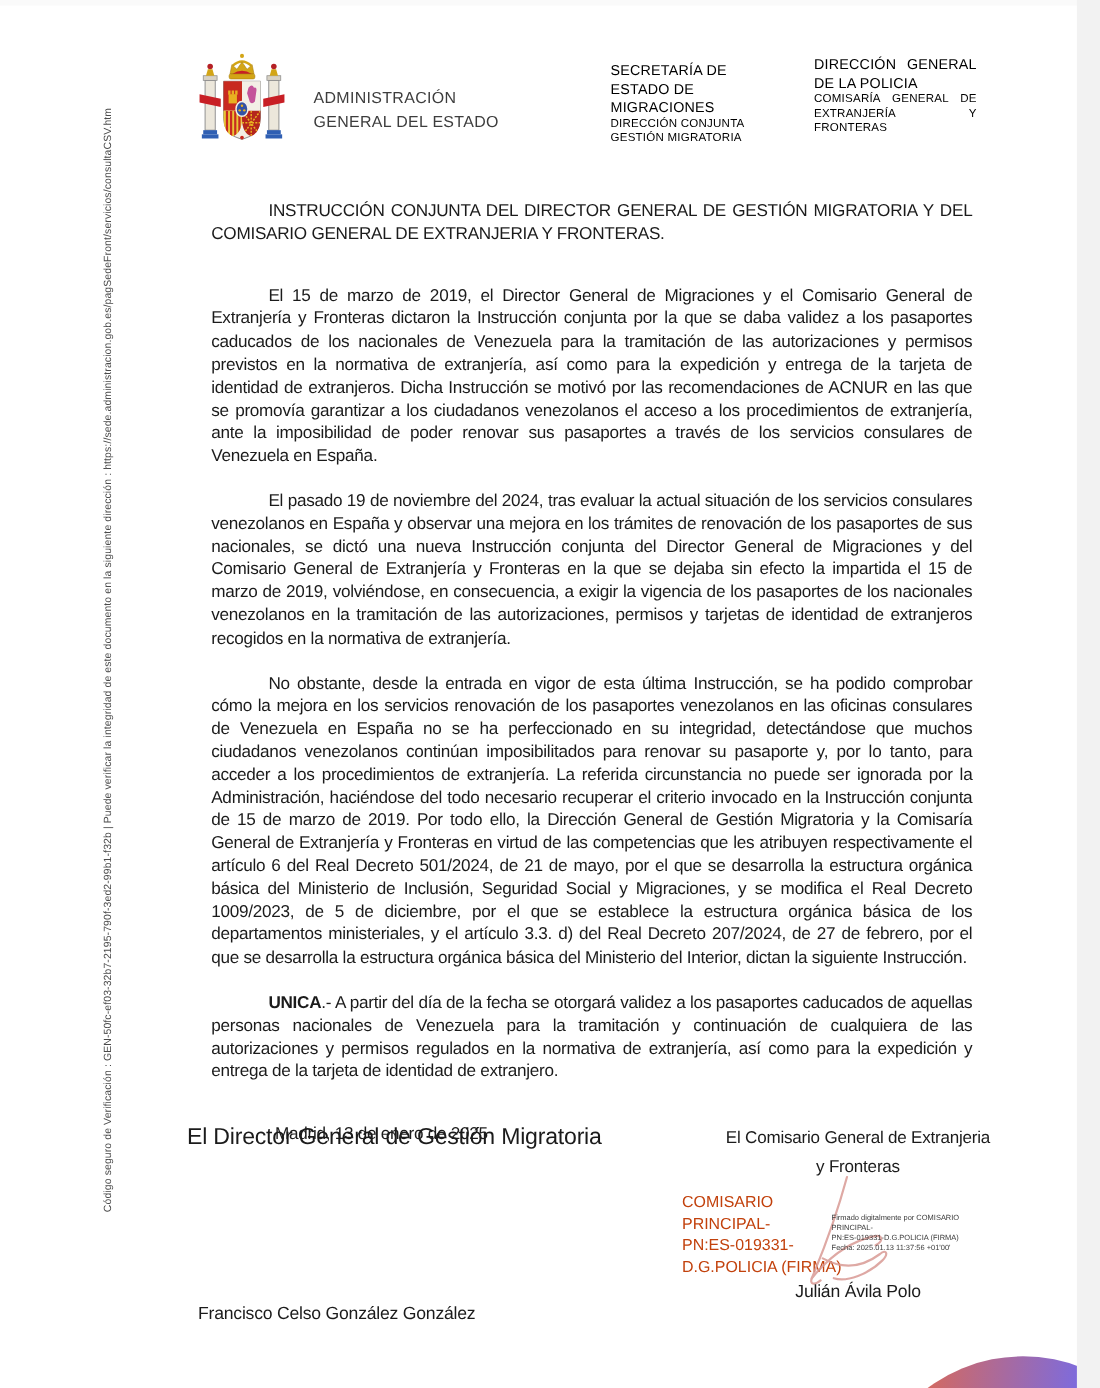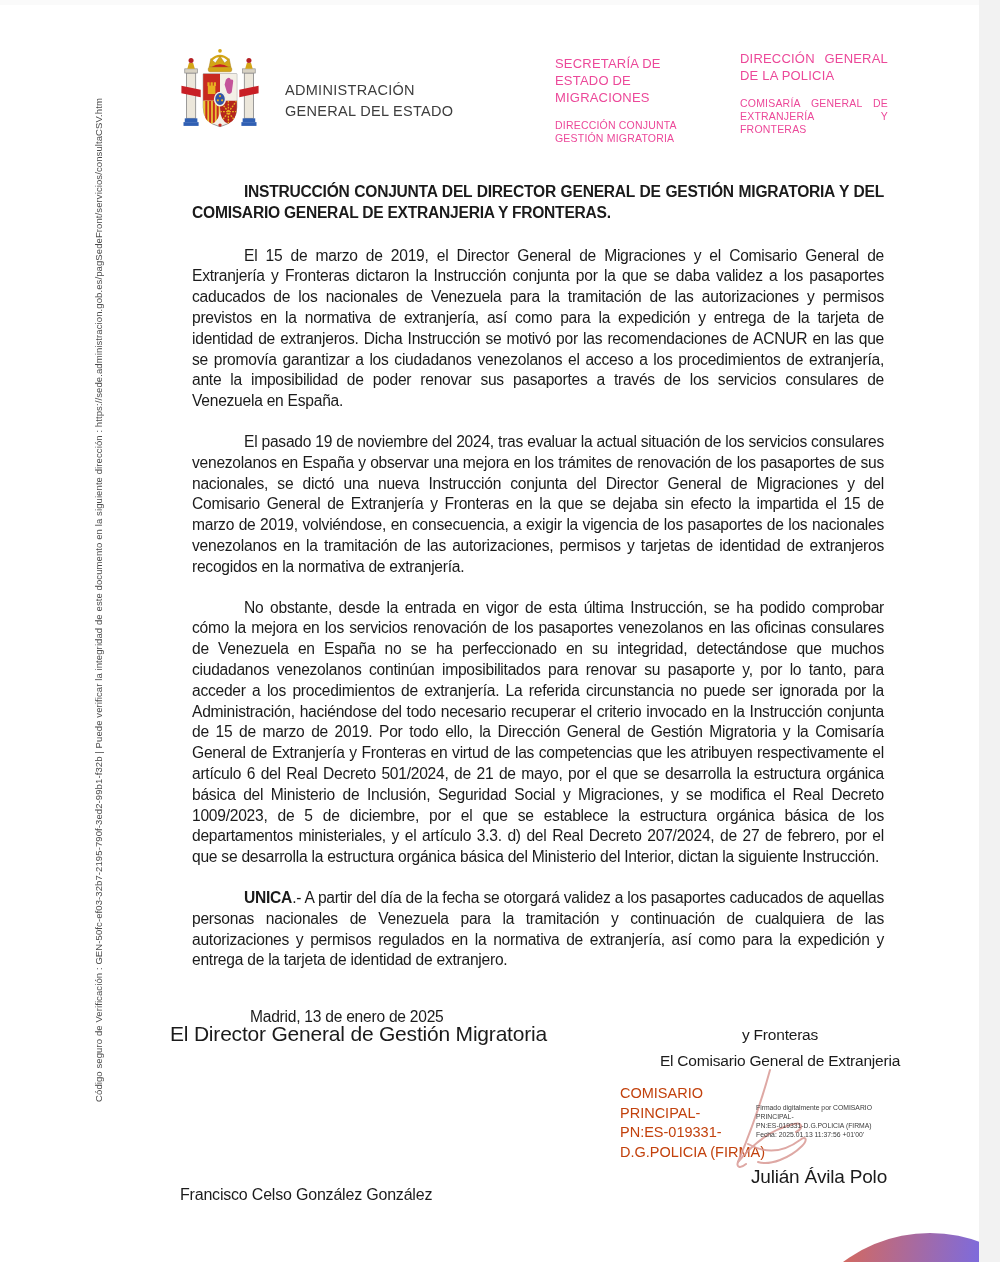--- a/index.html
+++ b/index.html
@@ -17,49 +17,49 @@
     font-size:9.5px; color:#4a4a4a; text-align:center; white-space:nowrap;
     letter-spacing:0.1px;
   }
 
   
   .coat { position:absolute; left:178px; top:42px; width:84px; height:99px; }
   .admin-label {
     position:absolute; left:285px; top:80px; font-size:14.5px; line-height:21px;
     color:#3d3d3d; letter-spacing:0.3px;
   }
-  .hdr-col { position:absolute; color:#ec4899; }
+  .hdr-col { position:absolute; color:#000000; }
   .hdr-col .main { font-size:13px; line-height:17px; letter-spacing:0.2px; }
-  .hdr-col .sub  { margin-top:13px; font-size:10.5px; line-height:13px; letter-spacing:0.2px; }
+  .hdr-col .sub  { font-size:10.5px; line-height:13px; letter-spacing:0.2px; }
   .col-migraciones { left:555px; top:55px; width:162px; }
   .col-policia     { left:740px; top:50px; width:148px; }
   .col-policia .main, .col-policia .sub { text-align:justify; }
 
   
   .doc-body {
     position:absolute; left:192px; top:182px; width:692px;
     font-size:15.6px; line-height:20.8px; letter-spacing:-0.25px;
     text-align:justify; color:#1b1b1b;
   }
-  .doc-title { font-weight:bold; text-indent:52px; margin:0 0 22px 0; }
+  .doc-title { font-weight:normal; text-indent:52px; margin:0 0 36px 0; }
   .doc-body p { text-indent:52px; margin:0 0 20px 0; }
   .dateline { text-indent:58px; margin-top:36px; }
 
   
   .sig-title-left  { position:absolute; left:170px; top:1022px; font-size:21px; letter-spacing:-0.2px; }
   .sig-title-right { position:absolute; left:655px; top:1022px; width:250px; text-align:center;
                      font-size:15.5px; line-height:26px; letter-spacing:-0.2px; }
   .digital-cert { position:absolute; left:620px; top:1084px; width:150px;
                   font-size:14.5px; line-height:19.5px; color:#c2410c; letter-spacing:0; }
   .scribble { position:absolute; left:718px; top:1066px; width:115px; height:108px; }
   .digital-details { position:absolute; left:756px; top:1103px; width:150px;
                      font-size:6.8px; line-height:9px; color:#3a3a3a; }
   .sig-name-left  { position:absolute; left:180px; top:1166px; font-size:16px; letter-spacing:-0.2px;margin-top:20px; }
-  .sig-name-right { position:absolute; left:694px; top:1166px; width:250px; text-align:center;
-                    font-size:19px; letter-spacing:-0.2px; }
+  .sig-name-right { position:absolute; left:655px; top:1166px; width:250px; text-align:center;
+                    font-size:16px; letter-spacing:-0.2px; }
 
   
   .gradient-fab {
     position:absolute; left:785px; top:1233px; width:290px; height:290px;
     border-radius:50%; z-index:4; border:none; cursor:pointer;
     background:linear-gradient(97deg, #d4695f 18%, #7b6be0 62%);
   }
 </style>
 </head>
 <body>
@@ -152,22 +152,22 @@
     <p>El 15 de marzo de 2019, el Director General de Migraciones y el Comisario General de Extranjería y Fronteras dictaron la Instrucción conjunta por la que se daba validez a los pasaportes caducados de los nacionales de Venezuela para la tramitación de las autorizaciones y permisos previstos en la normativa de extranjería, así como para la expedición y entrega de la tarjeta de identidad de extranjeros. Dicha Instrucción se motivó por las recomendaciones de ACNUR en las que se promovía garantizar a los ciudadanos venezolanos el acceso a los procedimientos de extranjería, ante la imposibilidad de poder renovar sus pasaportes a través de los servicios consulares de Venezuela en España.</p>
     <p>El pasado 19 de noviembre del 2024, tras evaluar la actual situación de los servicios consulares venezolanos en España y observar una mejora en los trámites de renovación de los pasaportes de sus nacionales, se dictó una nueva Instrucción conjunta del Director General de Migraciones y del Comisario General de Extranjería y Fronteras en la que se dejaba sin efecto la impartida el 15 de marzo de 2019, volviéndose, en consecuencia, a exigir la vigencia de los pasaportes de los nacionales venezolanos en la tramitación de las autorizaciones, permisos y tarjetas de identidad de extranjeros recogidos en la normativa de extranjería.</p>
     <p>No obstante, desde la entrada en vigor de esta última Instrucción, se ha podido comprobar cómo la mejora en los servicios renovación de los pasaportes venezolanos en las oficinas consulares de Venezuela en España no se ha perfeccionado en su integridad, detectándose que muchos ciudadanos venezolanos continúan imposibilitados para renovar su pasaporte y, por lo tanto, para acceder a los procedimientos de extranjería. La referida circunstancia no puede ser ignorada por la Administración, haciéndose del todo necesario recuperar el criterio invocado en la Instrucción conjunta de 15 de marzo de 2019. Por todo ello, la Dirección General de Gestión Migratoria y la Comisaría General de Extranjería y Fronteras en virtud de las competencias que les atribuyen respectivamente el artículo 6 del Real Decreto 501/2024, de 21 de mayo, por el que se desarrolla la estructura orgánica básica del Ministerio de Inclusión, Seguridad Social y Migraciones, y se modifica el Real Decreto 1009/2023, de 5 de diciembre, por el que se establece la estructura orgánica básica de los departamentos ministeriales,  y el artículo 3.3. d) del Real Decreto 207/2024, de 27 de febrero, por el que se desarrolla la estructura orgánica básica del Ministerio del Interior, dictan la siguiente Instrucción.</p>
     <p><b>UNICA</b><span>.- A partir del día de la fecha se otorgará validez a los pasaportes caducados de aquellas personas nacionales de Venezuela para la tramitación y continuación de cualquiera de las autorizaciones y permisos regulados en la normativa de extranjería, así como para la expedición y entrega de la tarjeta de identidad de extranjero.</span></p>
     <div class="dateline">Madrid, 13 de enero de 2025</div>
   </div>
 
   <div class="sig-title-left">El Director General de Gestión Migratoria</div>
 
   <div class="sig-title-right">
+    <div>El Comisario General de Extranjeria</div>
     <div>y Fronteras</div>
-    <div>El Comisario General de Extranjeria</div>
   </div>
 
   <div class="digital-cert">
     <div>COMISARIO</div>
     <div>PRINCIPAL-</div>
     <div>PN:ES-019331-</div>
     <div>D.G.POLICIA (FIRMA)</div>
   </div>
 
   <div class="scribble">

